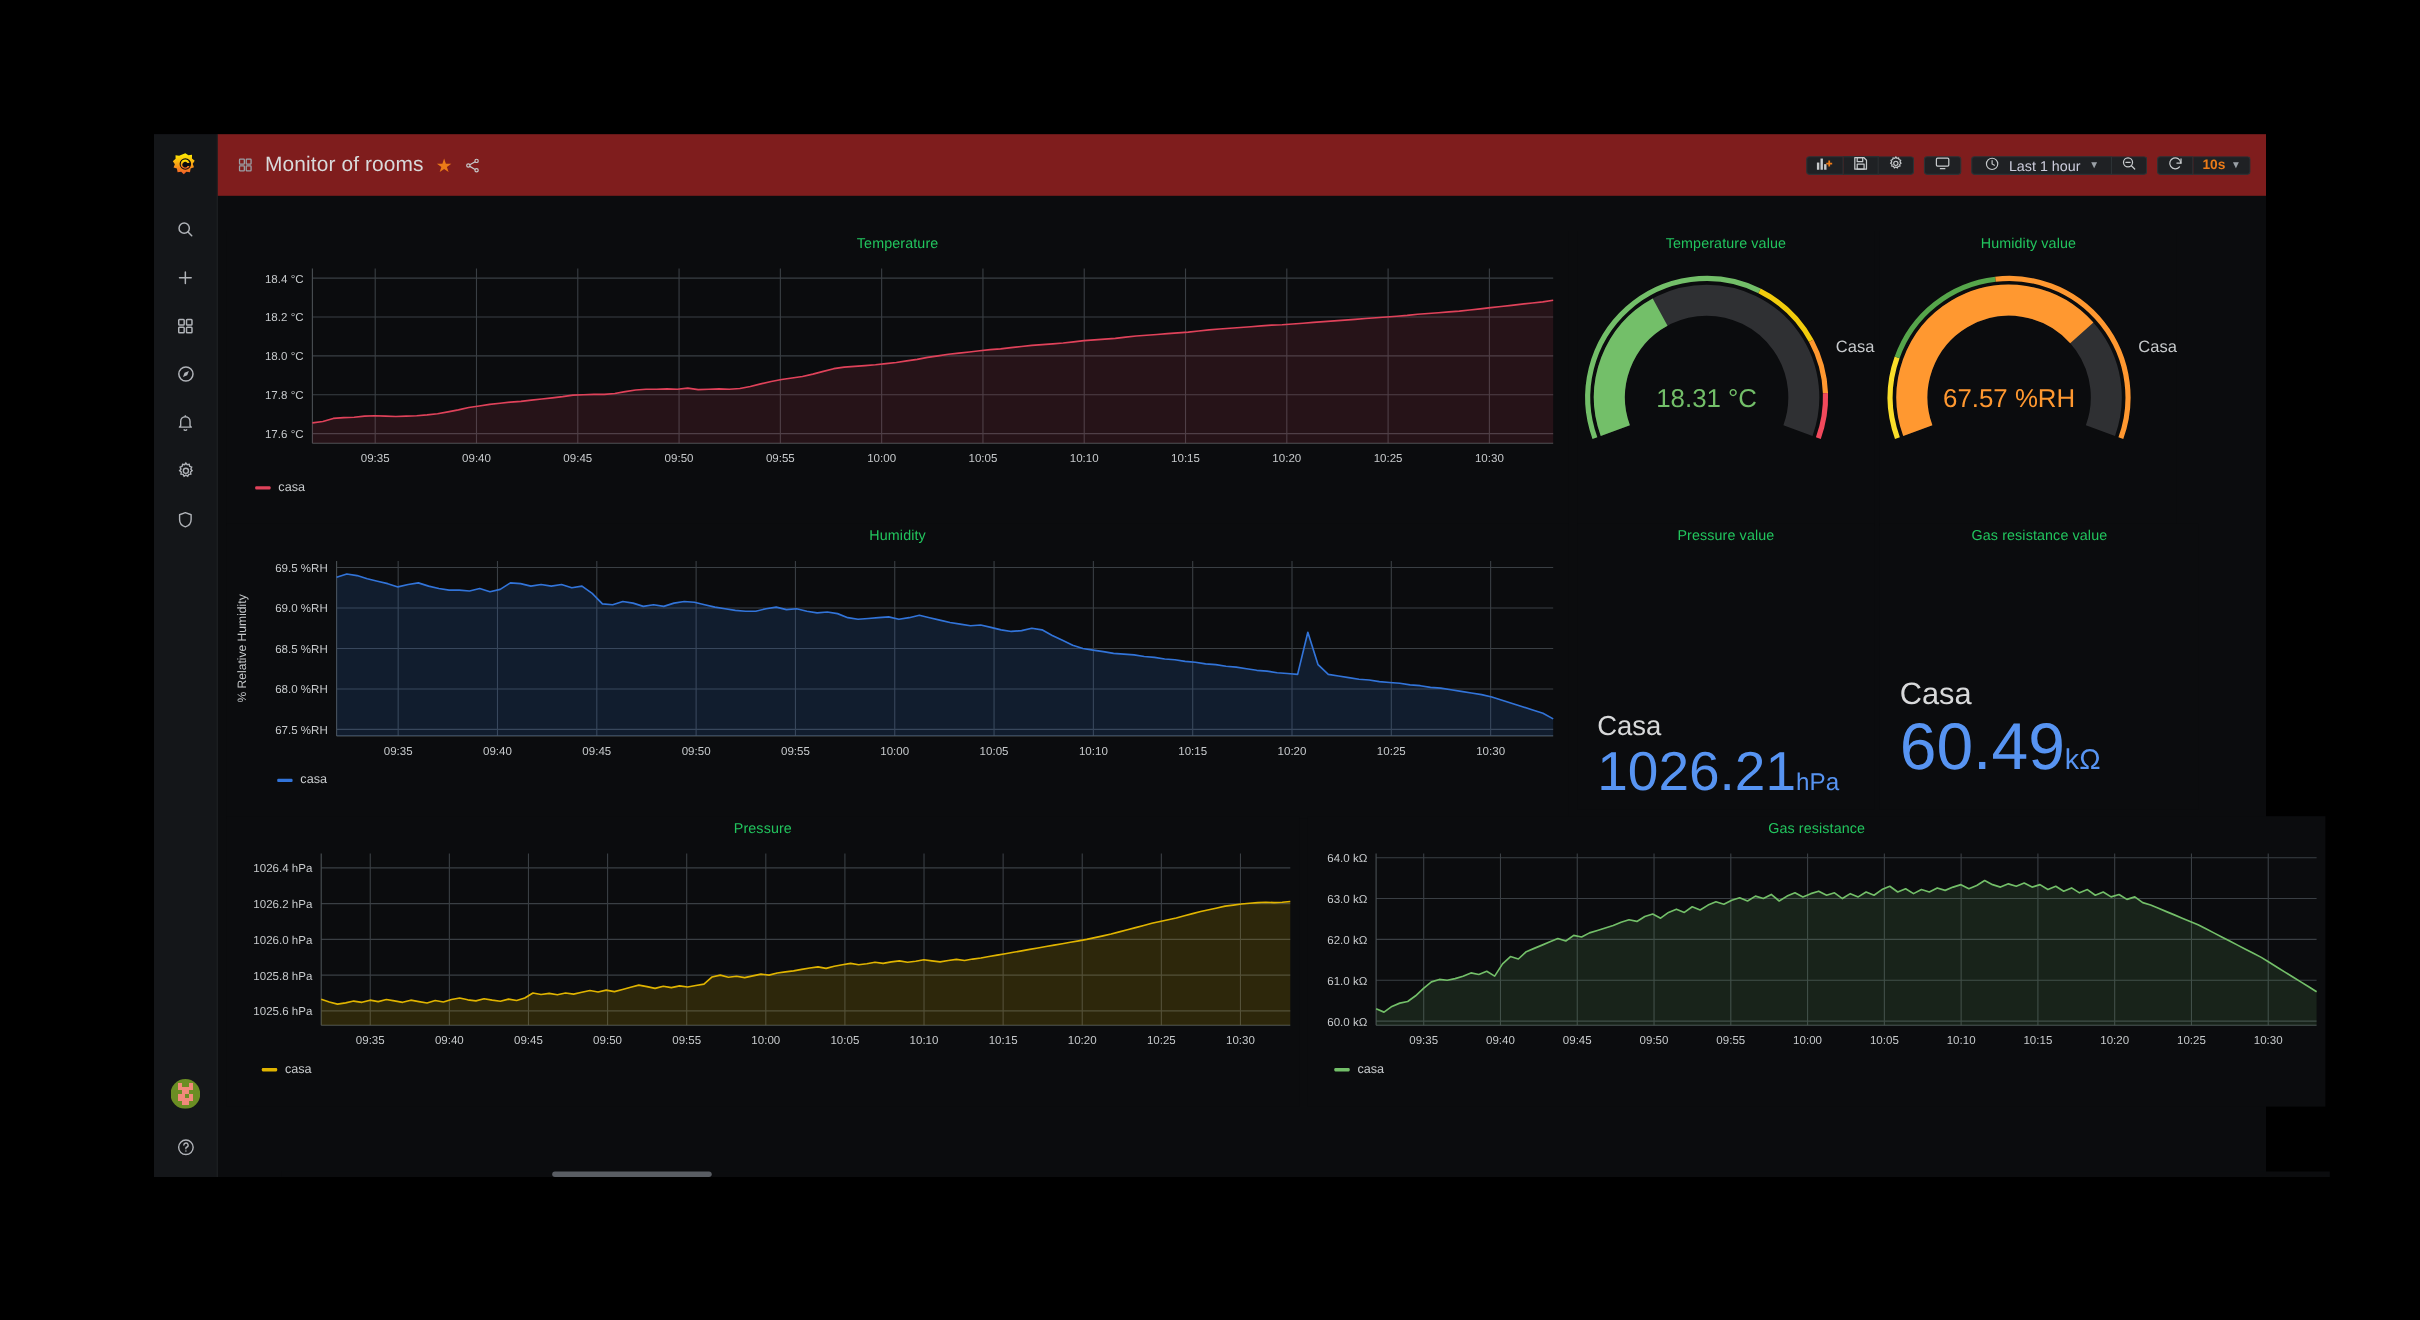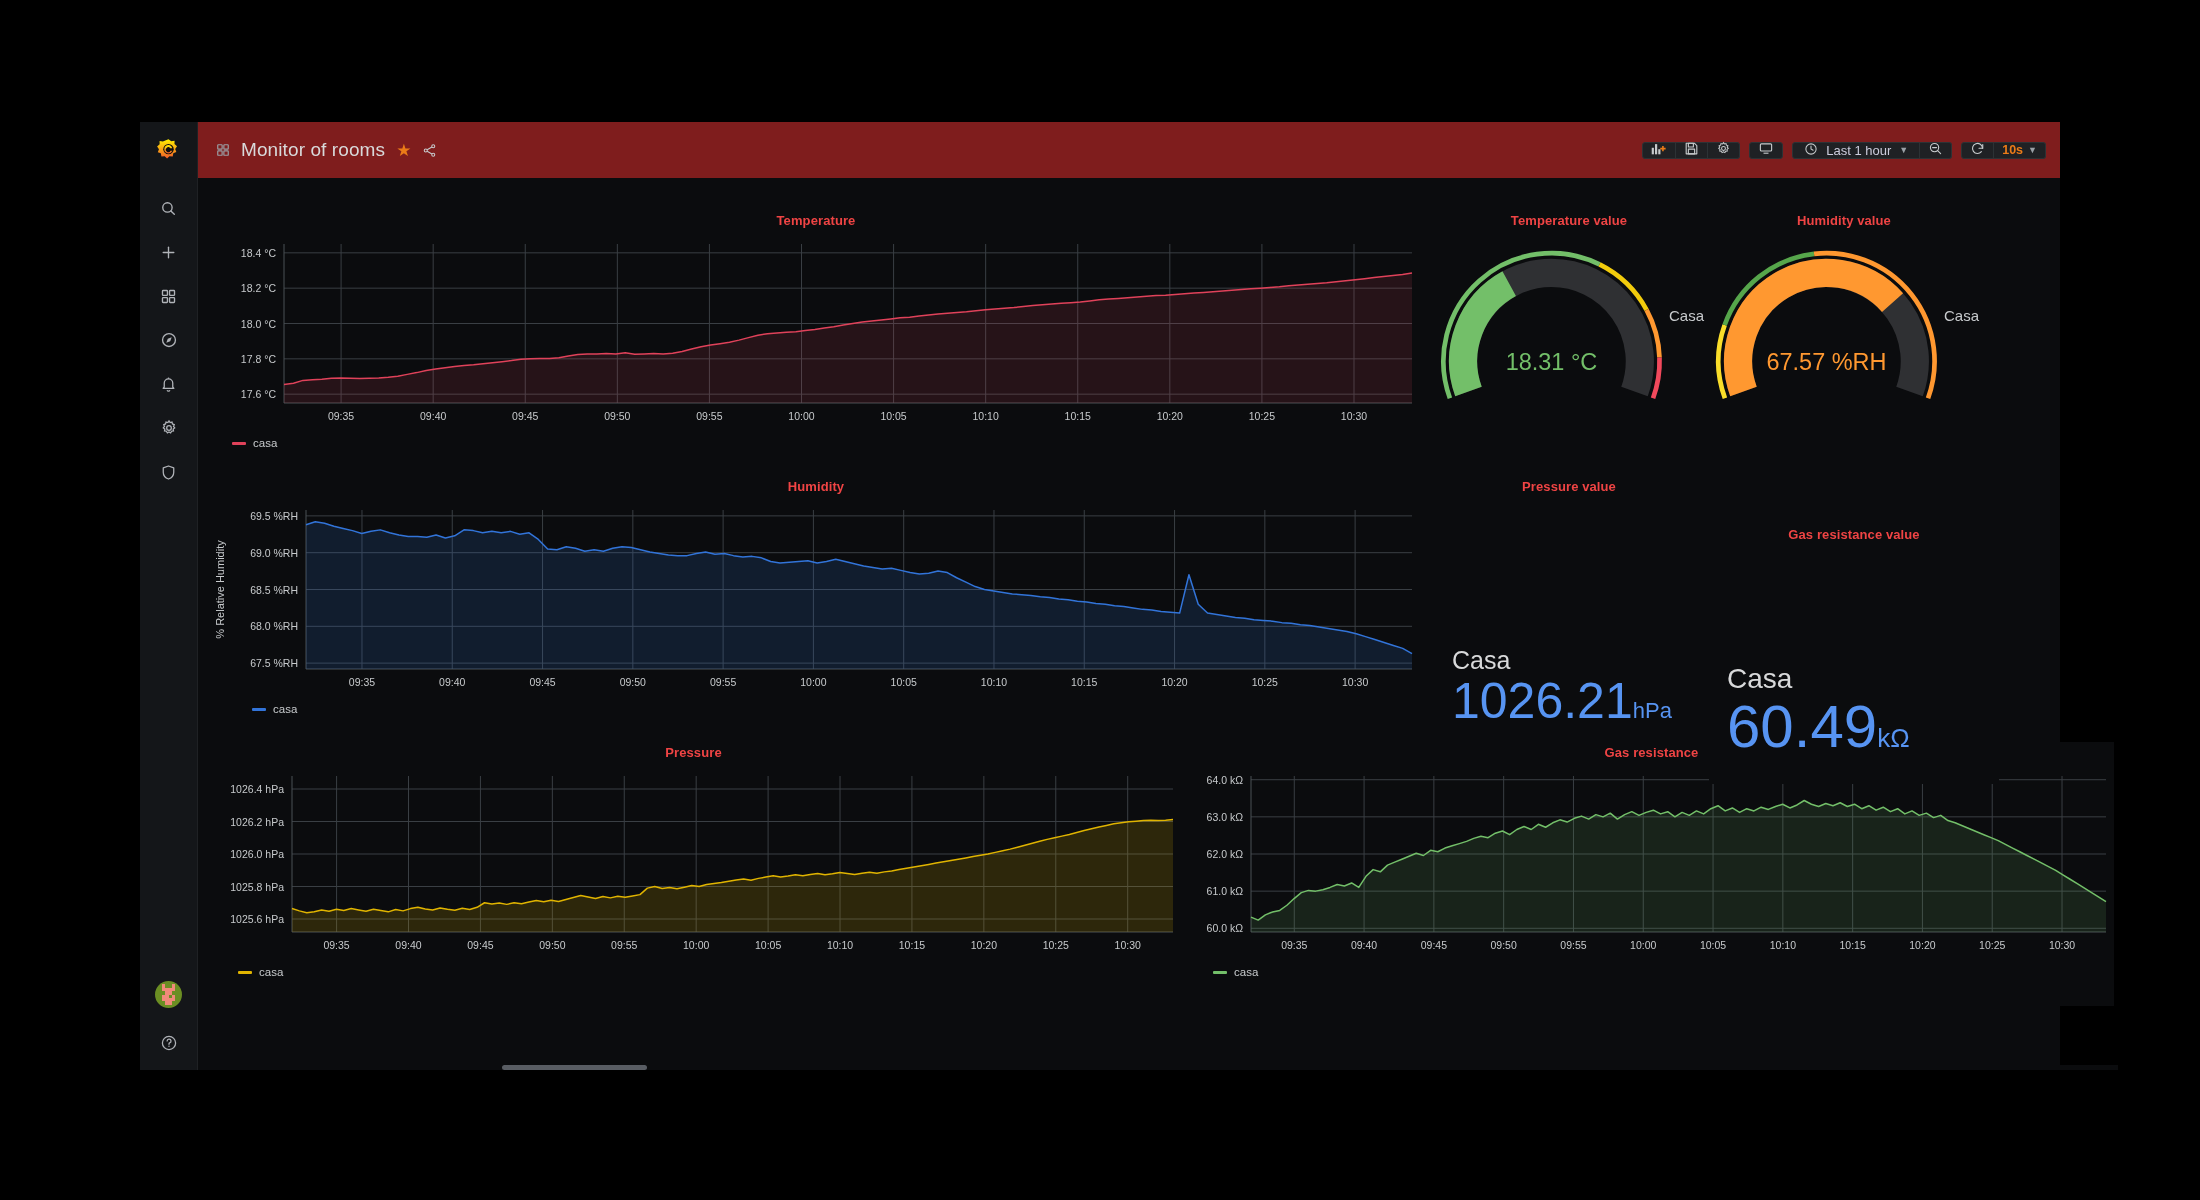--- a/index.html
+++ b/index.html
@@ -76,22 +76,22 @@
   .tgroup .tbtn:first-child { border-radius: 3px 0 0 3px; border-left-width: 1px; }
   .tgroup .tbtn:last-child  { border-radius: 0 3px 3px 0; }
   .time-label { color: #ccccdc; font-size: 13px; }
   .refresh-val { color: #eb7b18; font-size: 12.5px; font-weight: bold; }
   .caret { font-size: 9px; color: #9aa0a6; }
 
   
   #grid { position: relative; flex: 1 1 auto; }
   .panel { position: absolute; background: #0b0c0e; }
   .panel-title {
-    text-align: center; font-size: 13px; font-weight: bold;
-    color: #ef4444; padding-top: 3px; letter-spacing: .1px;
+    text-align: center; font-size: 13px; font-weight: normal;
+    color: #22c55e; padding-top: 3px; letter-spacing: .1px;
   }
 
   
   .ts-wrap { position: relative; width: 100%; }
   .ts-svg { display: block; }
   .ts-legend {
     display: flex; align-items: center; gap: 7px;
     font-size: 11.5px; color: #c7cacc;
   }
   .leg-swatch { width: 14px; height: 3px; border-radius: 1px; display:inline-block; }
@@ -565,21 +565,21 @@
       <div class="panel" style="left:1236px; top:298px; width:270px; height:260px;">
         <div class="panel-title">Pressure value</div>
         <div class="stat-body">
           <div class="stat-name">Casa</div>
           <div class="stat-value">
             <span>1026.21</span><span class="stat-unit">hPa</span>
           </div>
         </div>
       </div>
 
-      <div class="panel" style="left:1511px; top:298px; width:290px; height:260px;margin-top:48px;">
+      <div class="panel" style="left:1511px; top:298px; width:290px; height:260px;">
         <div class="panel-title">Gas resistance value</div>
         <div class="stat-body" style="padding-bottom:42px">
           <div class="stat-name" style="font-size:28px">Casa</div>
           <div class="stat-value" style="font-size:60px">
             <span>60.49</span><span class="stat-unit" style="font-size:26px">kΩ</span>
           </div>
         </div>
       </div>
 
     </div>

